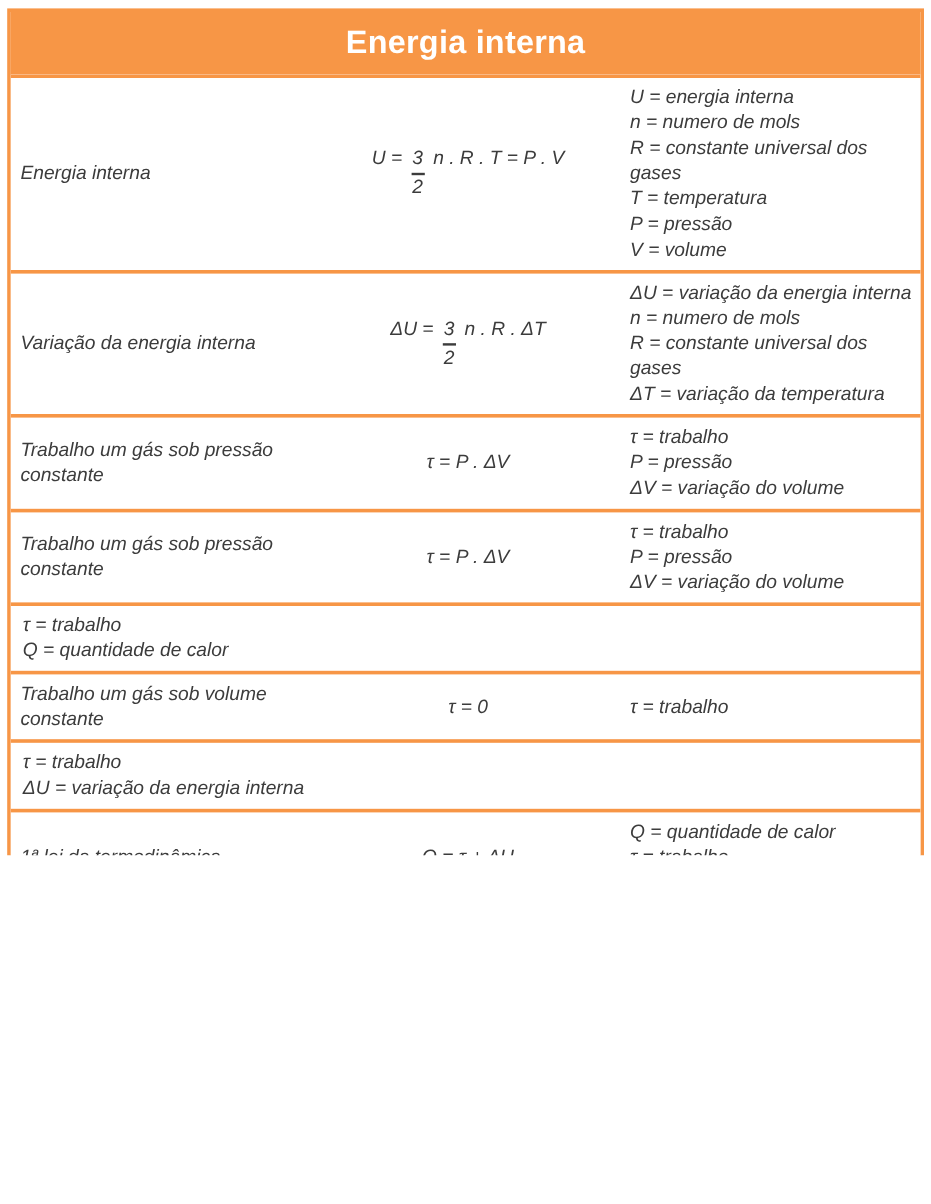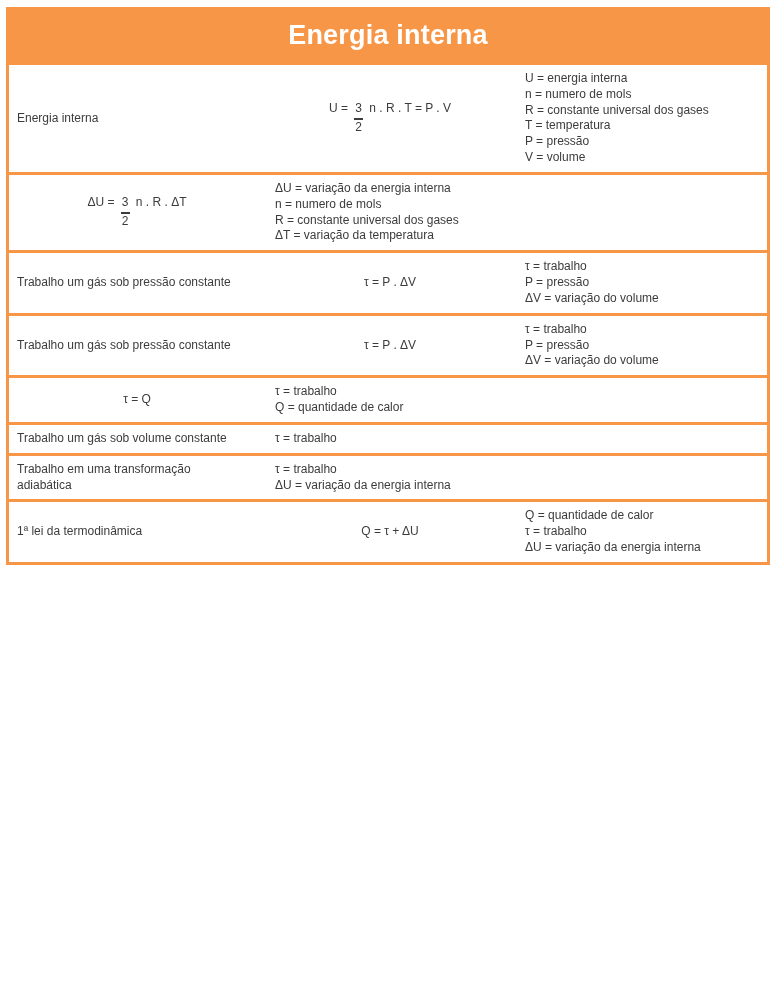--- a/index.html
+++ b/index.html
@@ -38,23 +38,24 @@
     border-top: 3px solid var(--accent);
   }
   .row {
     display: grid;
     grid-template-columns: 256px 250px 252px;
     align-items: center;
     background: #ffffff;
   }
   .cell {
     color: var(--ink);
-    font-size: 12px;
+    font-size: 16px;
     line-height: 1.32;
     padding: 6px 8px;
+    font-style: italic;
   }
   .cell.label {
     padding-left: 8px;
     padding-right: 30px;
   }
   .cell.formula {
     text-align: center;
     white-space: nowrap;
   }
   .cell.defs {
@@ -97,20 +98,21 @@
       </div>
       <div class="cell defs">U = energia interna
 n = numero de mols
 R = constante universal dos gases
 T = temperatura
 P = pressão
 V = volume</div>
     </div>
 
     <div class="row">
+      <div class="cell label">Variação da energia interna</div>
       <div class="cell formula">
         <span>ΔU =</span>
         <span class="frac">
           <span class="num">3</span>
           <span class="den">2</span>
         </span>
         <span>n . R . ΔT</span>
       </div>
       <div class="cell defs">ΔU = variação da energia interna
 n = numero de mols
@@ -129,32 +131,31 @@
 
     <div class="row">
       <div class="cell label">Trabalho um gás sob pressão constante</div>
       <div class="cell formula">τ = P . ΔV</div>
       <div class="cell defs">τ = trabalho
 P = pressão
 ΔV = variação do volume</div>
     </div>
 
     <div class="row">
-      <div class="cell formula">τ = Q</div>
       <div class="cell defs">τ = trabalho
 Q = quantidade de calor</div>
     </div>
 
     <div class="row">
       <div class="cell label">Trabalho um gás sob volume constante</div>
+      <div class="cell formula">τ = 0</div>
       <div class="cell defs">τ = trabalho</div>
     </div>
 
     <div class="row">
-      <div class="cell label">Trabalho em uma transformação adiabática</div>
       <div class="cell defs">τ = trabalho
 ΔU = variação da energia interna</div>
     </div>
 
 
     <div class="row">
       <div class="cell label">1ª lei da termodinâmica</div>
       <div class="cell formula">Q = τ + ΔU</div>
       <div class="cell defs">Q = quantidade de calor
 τ = trabalho

